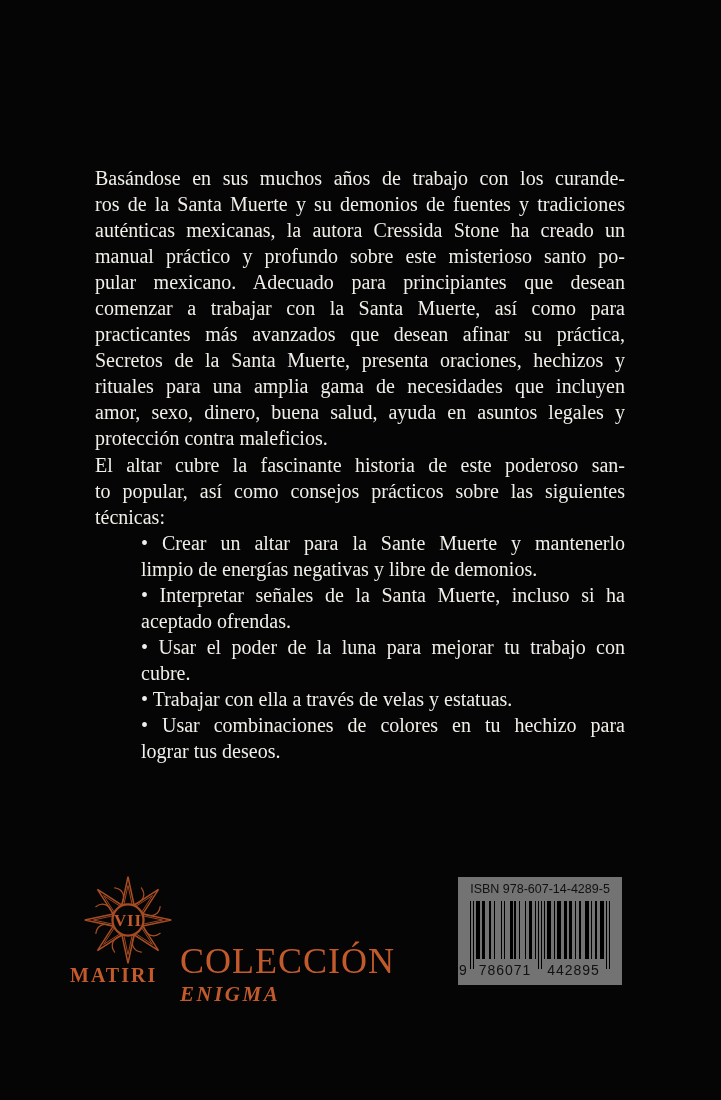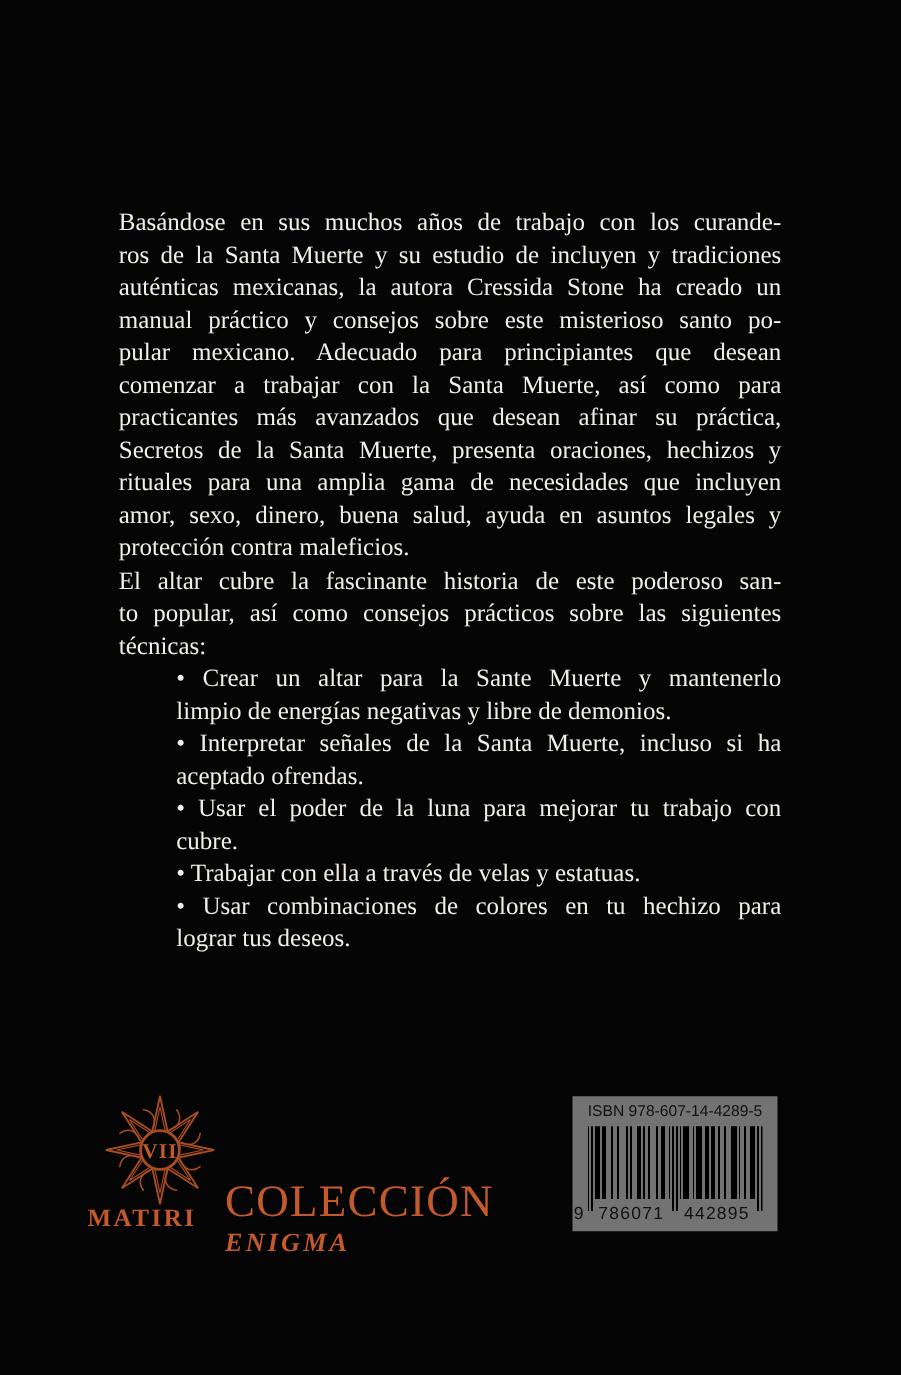--- a/index.html
+++ b/index.html
@@ -101,23 +101,23 @@
   .bd-1{left:17px;width:60px;}
   .bd-2{left:85px;width:61px;}
 </style>
 </head>
 <body>
 
 <div class="page">
 
   <main class="synopsis">
     <div class="ln">Basándose en sus muchos años de trabajo con los curande-</div>
-    <div class="ln">ros de la Santa Muerte y su estudio de incluyen y tradiciones</div>
+    <div class="ln">ros de la Santa Muerte y su demonios de fuentes y tradiciones</div>
     <div class="ln">auténticas mexicanas, la autora Cressida Stone ha creado un</div>
-    <div class="ln">manual práctico y consejos sobre este misterioso santo po-</div>
+    <div class="ln">manual práctico y profundo sobre este misterioso santo po-</div>
     <div class="ln">pular mexicano. Adecuado para principiantes que desean</div>
     <div class="ln">comenzar a trabajar con la Santa Muerte, así como para</div>
     <div class="ln">practicantes más avanzados que desean afinar su práctica,</div>
     <div class="ln">Secretos de la Santa Muerte,  presenta oraciones, hechizos y</div>
     <div class="ln">rituales para una amplia gama de necesidades que incluyen</div>
     <div class="ln">amor, sexo, dinero, buena salud, ayuda en asuntos legales y</div>
     <div class="ln end">protección contra maleficios.</div>
     <div class="ln">El altar cubre la fascinante historia de este poderoso san-</div>
     <div class="ln">to popular, así como consejos prácticos sobre las siguientes</div>
     <div class="ln end">técnicas:</div>

